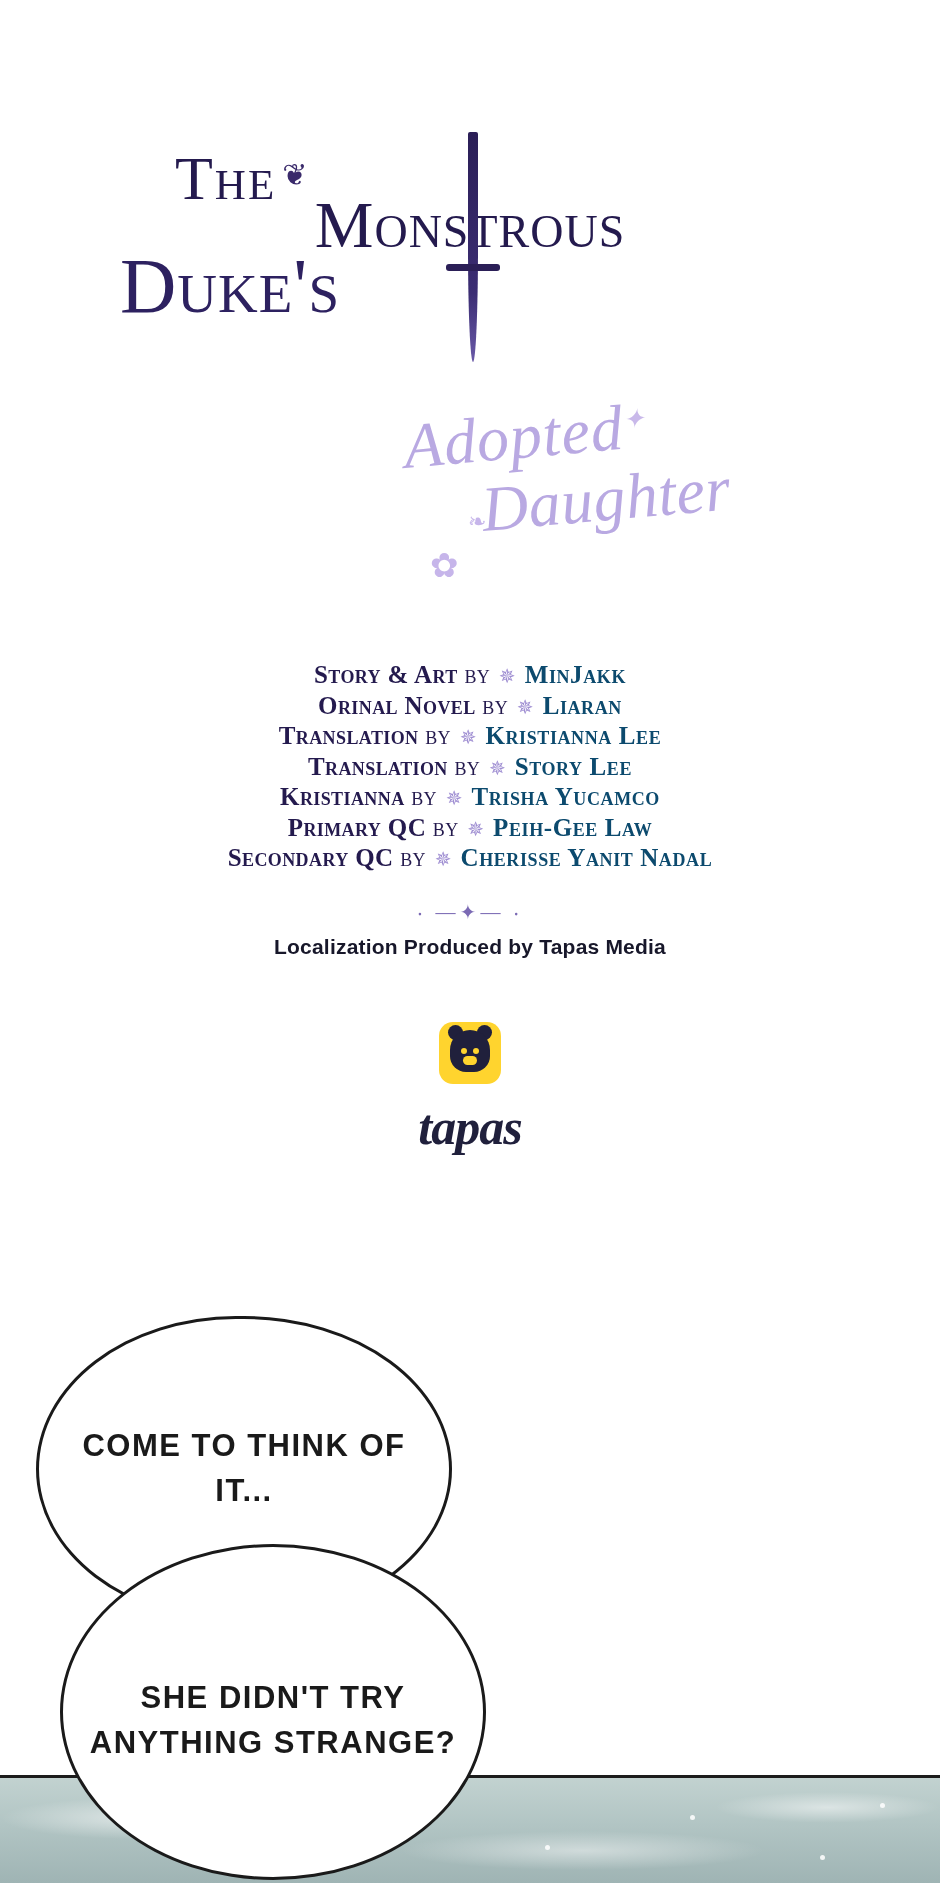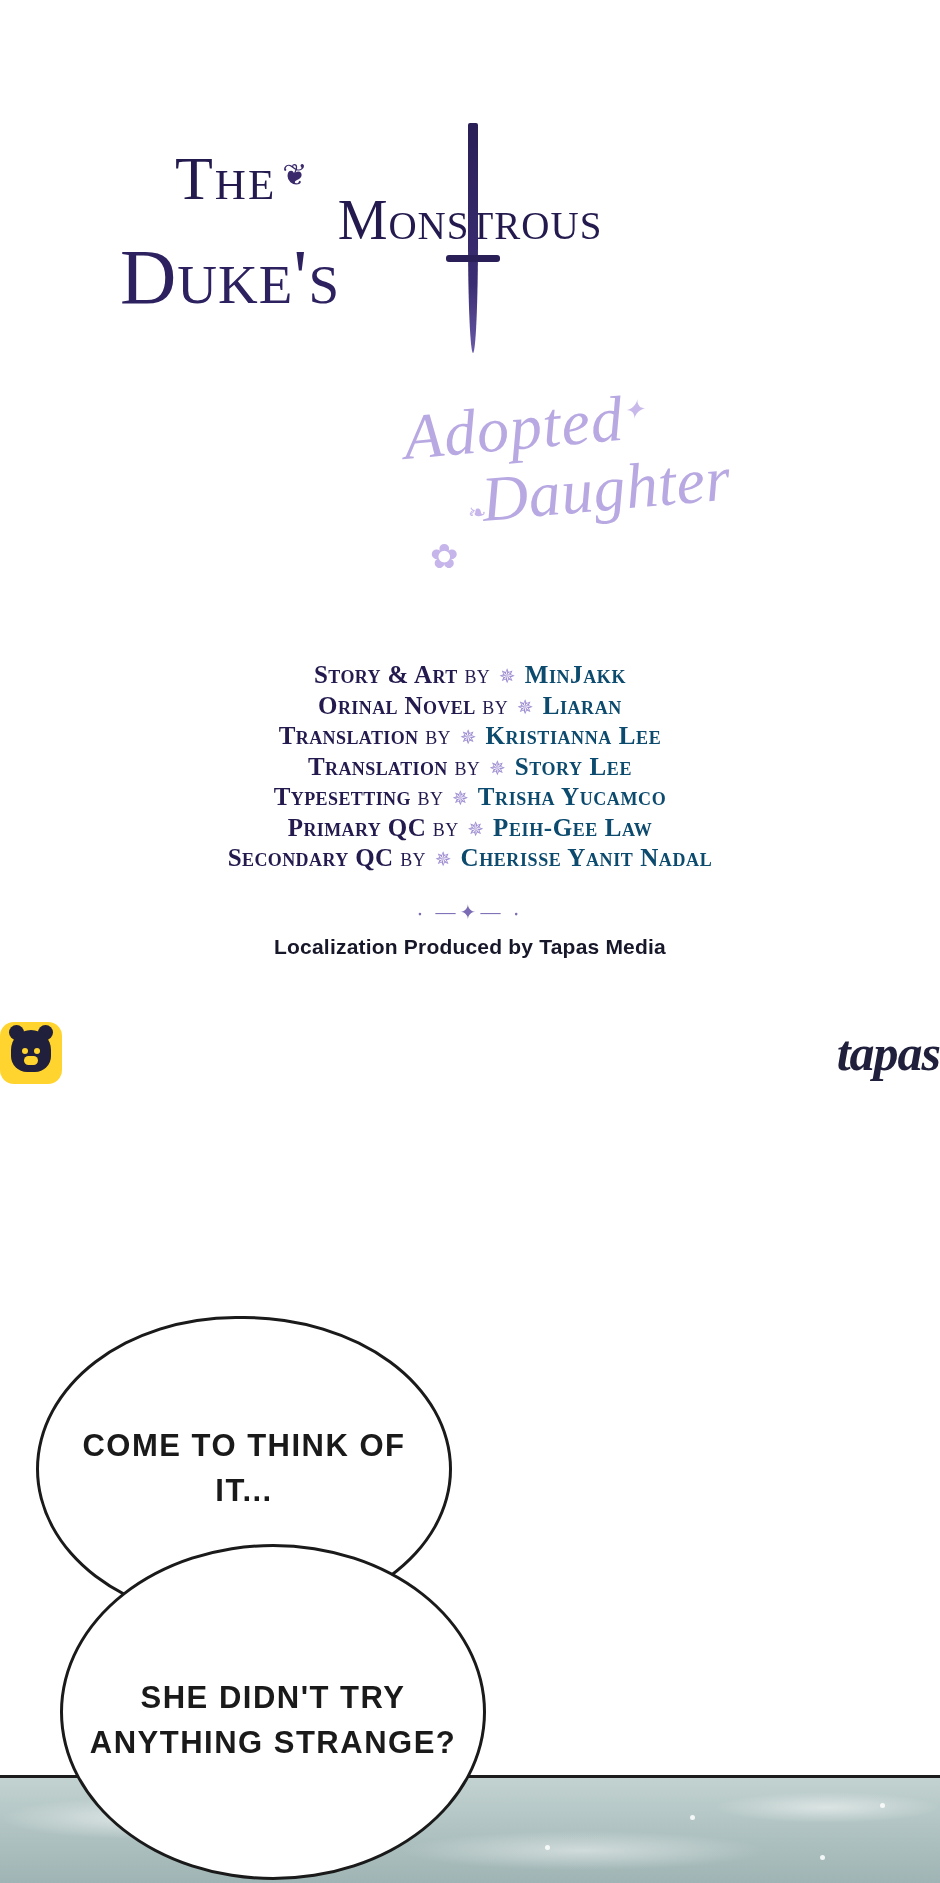--- a/index.html
+++ b/index.html
@@ -51,21 +51,21 @@
   .line-the .flourish {
     font-size: 30px;
     color: #3a2a6b;
     vertical-align: 14px;
     margin-left: 6px;
     letter-spacing: 0;
   }
 
   .line-monstrous {
     display: block;
-    font-size: 56px;
+    font-size: 66px;
     font-variant: small-caps;
     letter-spacing: 1px;
     margin-top: -12px;
     text-align: center;
   }
 
   .row-dukes {
     position: relative;
     display: block;
     height: 130px;
@@ -204,23 +204,24 @@
     letter-spacing: 0.2px;
   }
 
   
   .tapas-logo {
     position: absolute;
     left: 0;
     top: 1022px;
     width: 940px;
     display: flex;
-    justify-content: space-between;
+    justify-content: flex-start;
     align-items: center;
     gap: 14px;
+    flex-direction: column;
   }
   .tapas-mark {
     position: relative;
     width: 62px;
     height: 62px;
     border-radius: 14px;
     background: #ffd42e;
     overflow: hidden;
   }
   .tapas-mark .face {
@@ -392,21 +393,21 @@
       <span class="sep">✵</span>
       <span class="name">Kristianna Lee</span>
     </div>
     <div class="credit-line">
       <span class="role">Translation</span>
       <span class="by">by</span>
       <span class="sep">✵</span>
       <span class="name">Story Lee</span>
     </div>
     <div class="credit-line">
-      <span class="role">Typesetting</span>
+      <span class="role">Kristianna</span>
       <span class="by">by</span>
       <span class="sep">✵</span>
       <span class="name">Trisha Yucamco</span>
     </div>
     <div class="credit-line">
       <span class="role">Primary QC</span>
       <span class="by">by</span>
       <span class="sep">✵</span>
       <span class="name">Peih-Gee Law</span>
     </div>

